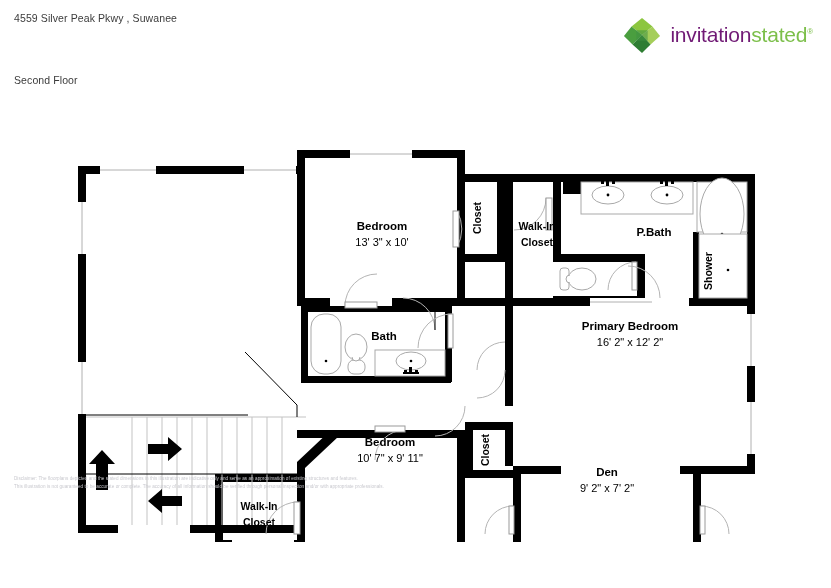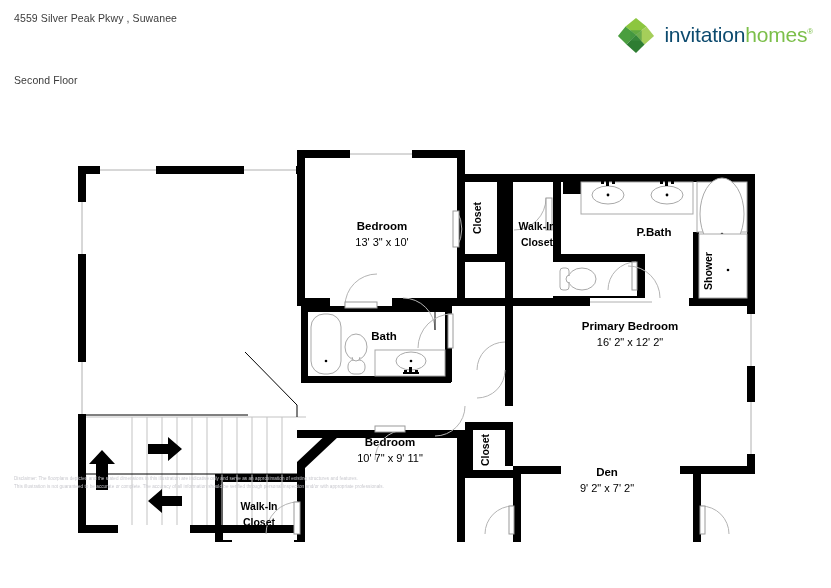--- a/index.html
+++ b/index.html
@@ -47,21 +47,21 @@
     align-items: center;
     gap: 9px;
   }
   .logo-mark { width: 38px; height: 38px; display:block; }
   .logo-text {
     font-size: 21px;
     font-weight: 400;
     letter-spacing: -0.2px;
     white-space: nowrap;
   }
-  .logo-text .w1 { color: #0c4a6e; }
+  .logo-text .w1 { color: #701a75; }
   .logo-text .w2 { color: #7cbf4a; }
   .logo-text .reg { font-size: 8px; vertical-align: super; color:#7cbf4a; }
 
   
   #plan {
     position: absolute;
     left: 0;
     top: 62px;
     width: 831px;
     height: 480px;
@@ -122,21 +122,21 @@
       <svg class="logo-mark" viewBox="0 0 40 40">
         <g>
           <polygon points="20,2 31,11 20,20 9,11" fill="#8cc63f"></polygon>
           <polygon points="31,11 39,21 29,30 20,20" fill="#a5ce5a"></polygon>
           <polygon points="9,11 20,20 10,30 1,21" fill="#4a9e3f"></polygon>
           <polygon points="20,20 29,30 20,39 10,30" fill="#2e7d32"></polygon>
           <polygon points="14,15 26,15 26,26 14,26" fill="#3f9142" opacity="0.55"></polygon>
         </g>
       </svg>
       <div class="logo-text">
-        <span class="w1">invitation</span><span class="w2">homes</span><span class="reg">®</span>
+        <span class="w1">invitation</span><span class="w2">stated</span><span class="reg">®</span>
       </div>
     </div>
   </div>
 
   <svg id="plan" viewBox="0 0 831 480">
 
     <g>
 
       <rect class="wall" x="78" y="104" width="224" height="8"></rect>
       <rect class="wall" x="78" y="104" width="8" height="299"></rect>

